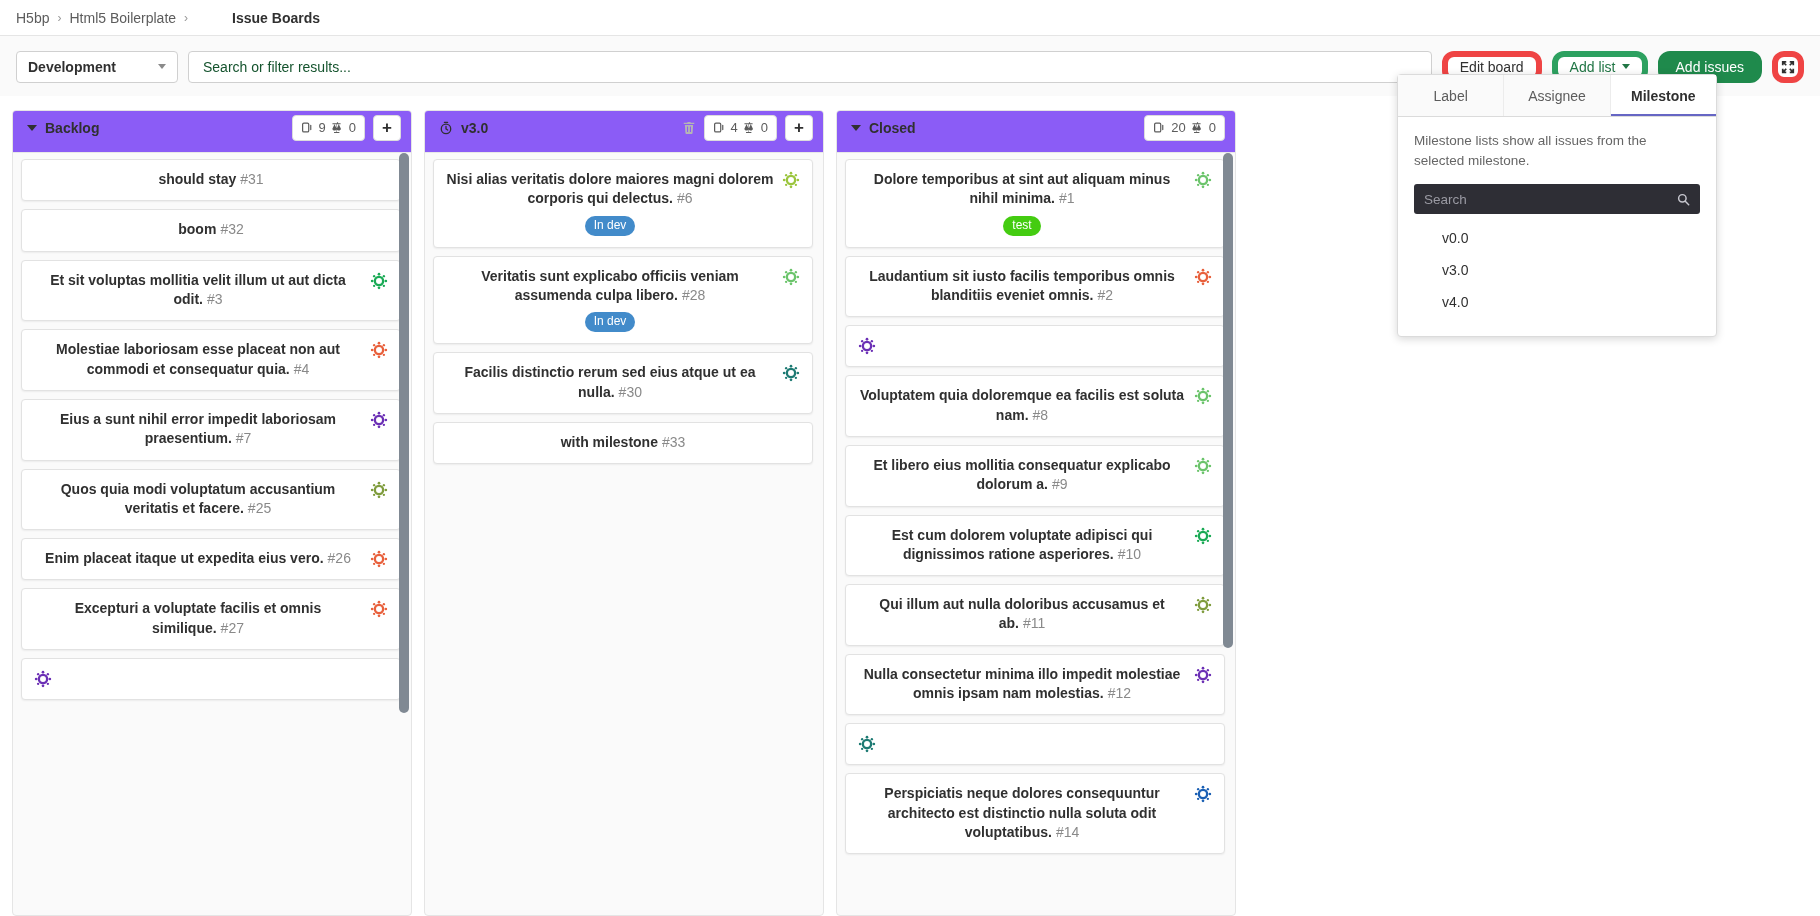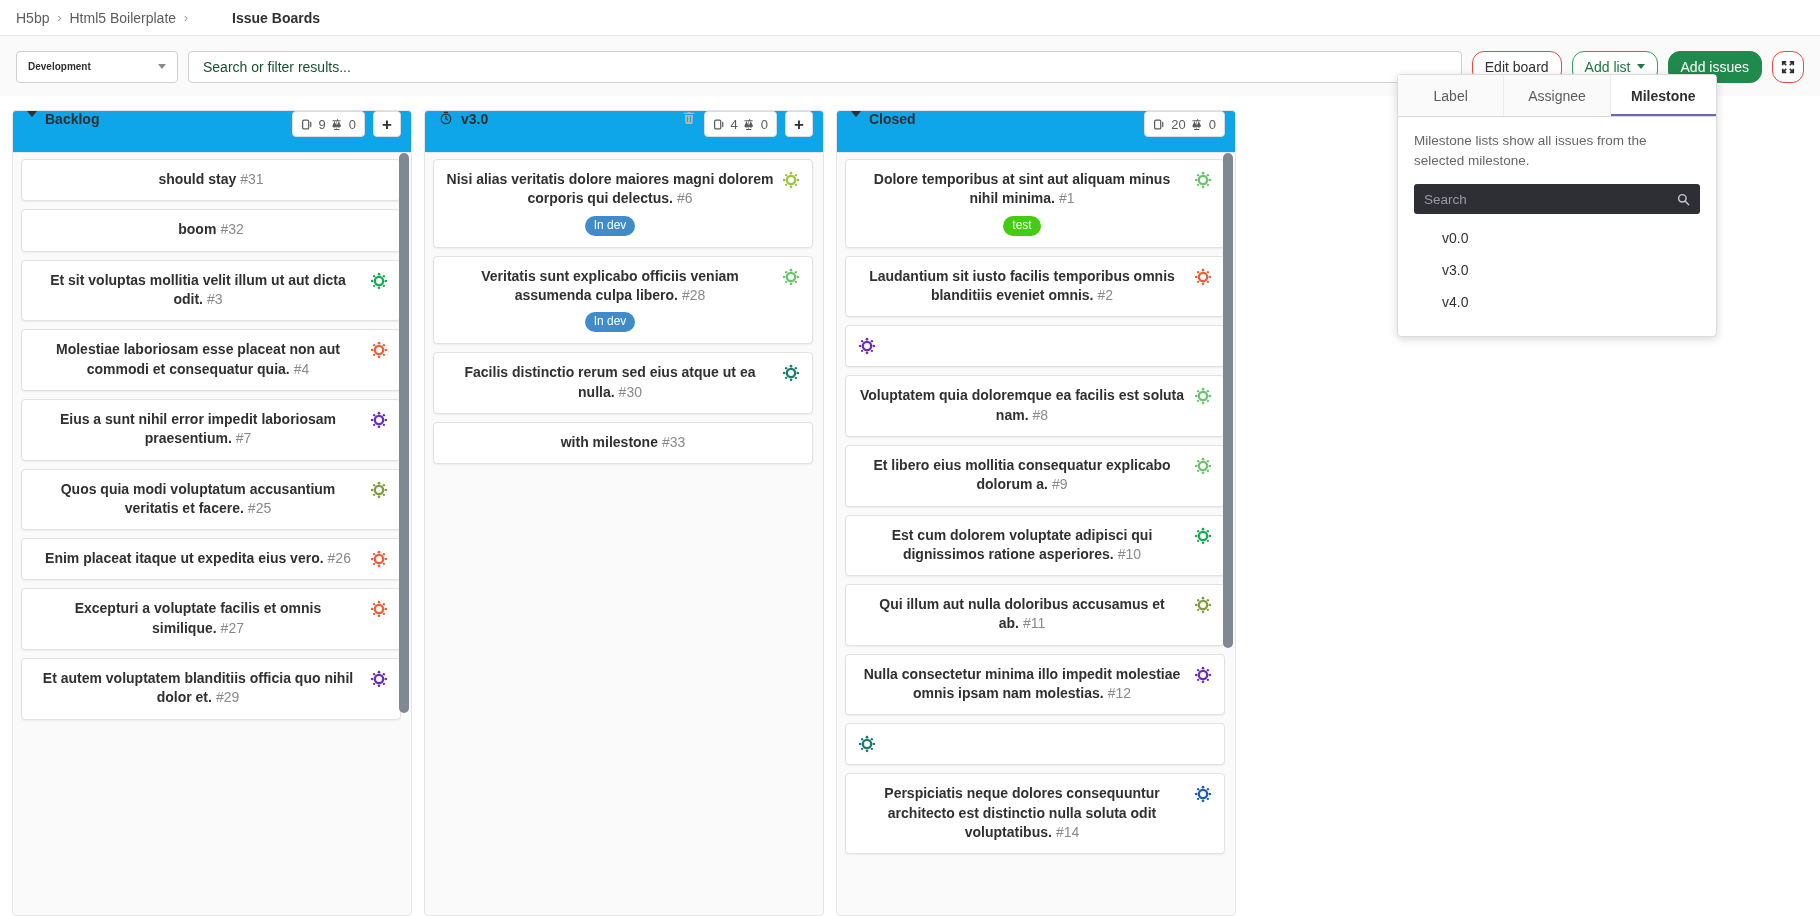--- a/index.html
+++ b/index.html
@@ -37,21 +37,21 @@
     background: #fafafa;
     border-bottom: 1px solid #e5e5e5;
     position: relative;
   }
   .board-select {
     width: 162px; height: 32px;
     border: 1px solid #d0d0d0; border-radius: 4px;
     background: #fff;
     display: flex; align-items: center; justify-content: space-between;
     padding: 0 11px;
-    font-size: 10px; font-weight: 700; color: #303030;
+    font-size: 14px; font-weight: 700; color: #303030;
     cursor: pointer;
   }
   .chev-dn {
     width: 0; height: 0;
     border-left: 4px solid transparent;
     border-right: 4px solid transparent;
     border-top: 5px solid #8a8a8a;
   }
   .search-box {
     flex: 1; height: 32px;
@@ -60,21 +60,21 @@
     display: flex; align-items: center;
     padding: 0 14px;
     font-size: 14px; color: #14532d;
     min-width: 0;
   }
   .btn {
     height: 32px; border-radius: 12px;
     display: inline-flex; align-items: center; justify-content: center;
     gap: 6px; padding: 0 12px;
     font-size: 14px; cursor: pointer; white-space: nowrap;
-    border: 1px solid #ef4444; background: #fff; color: #303030;
+    border: 6px solid #ef4444; background: #fff; color: #303030;
   }
   .btn-outline-green { border-color: #2da160; color: #217645; }
   .btn-green { background: #1f8a4c; border-color: #1f8a4c; color: #fff; }
   .btn-icon { width: 32px; padding: 0; }
   .chev-dn-green {
     width: 0; height: 0;
     border-left: 4px solid transparent;
     border-right: 4px solid transparent;
     border-top: 5px solid #217645;
   }
@@ -136,23 +136,23 @@
     margin-right: 12px;
     display: flex; flex-direction: column;
     background: #fafafa;
     border: 1px solid #e5e5e5;
     border-radius: 4px;
     overflow: hidden;
     height: 100%;
   }
   .col-head {
     height: 42px;
-    display: flex; align-items: flex-start;
+    display: flex; align-items: center;
     padding: 0 10px 8px 14px;
-    background: #0ea5e9;
+    background: #8b5cf6;
     border-bottom: 1px solid #e8e8e8;
     gap: 8px;
   }
   .col-caret {
     width: 0; height: 0;
     border-left: 5px solid transparent;
     border-right: 5px solid transparent;
     border-top: 6px solid #303030;
     cursor: pointer;
     flex: none;
@@ -403,23 +403,20 @@
               <circle cx="10" cy="17.6" r="1.5" fill="#e8603c"></circle>
               <circle cx="2.4" cy="10" r="1.5" fill="#e8603c"></circle>
               <circle cx="17.6" cy="10" r="1.5" fill="#e8603c"></circle>
               <circle cx="4.6" cy="4.6" r="1.3" fill="#e8603c"></circle>
               <circle cx="15.4" cy="4.6" r="1.3" fill="#e8603c"></circle>
               <circle cx="4.6" cy="15.4" r="1.3" fill="#e8603c"></circle>
               <circle cx="15.4" cy="15.4" r="1.3" fill="#e8603c"></circle>
             </svg></span>
         </div>
         <div class="card">
-          <div class="card-main">
-            <div class="card-title">Et autem voluptatem blanditiis officia quo nihil dolor et.<span class="card-ref">#29</span></div>
-          </div>
           <span class="avatar"><svg viewBox="0 0 20 20">
               <circle cx="10" cy="10" r="4.6" fill="none" stroke="#6b2fb5" stroke-width="2.6"></circle>
               <circle cx="10" cy="2.4" r="1.5" fill="#6b2fb5"></circle>
               <circle cx="10" cy="17.6" r="1.5" fill="#6b2fb5"></circle>
               <circle cx="2.4" cy="10" r="1.5" fill="#6b2fb5"></circle>
               <circle cx="17.6" cy="10" r="1.5" fill="#6b2fb5"></circle>
               <circle cx="4.6" cy="4.6" r="1.3" fill="#6b2fb5"></circle>
               <circle cx="15.4" cy="4.6" r="1.3" fill="#6b2fb5"></circle>
               <circle cx="4.6" cy="15.4" r="1.3" fill="#6b2fb5"></circle>
               <circle cx="15.4" cy="15.4" r="1.3" fill="#6b2fb5"></circle>

